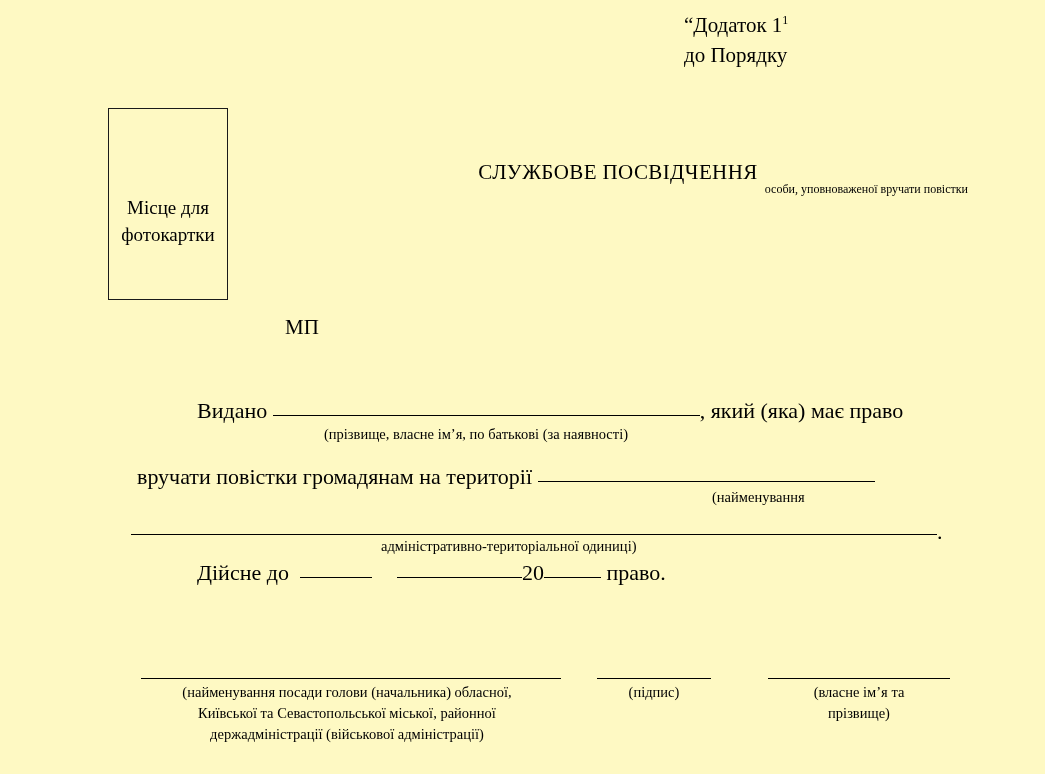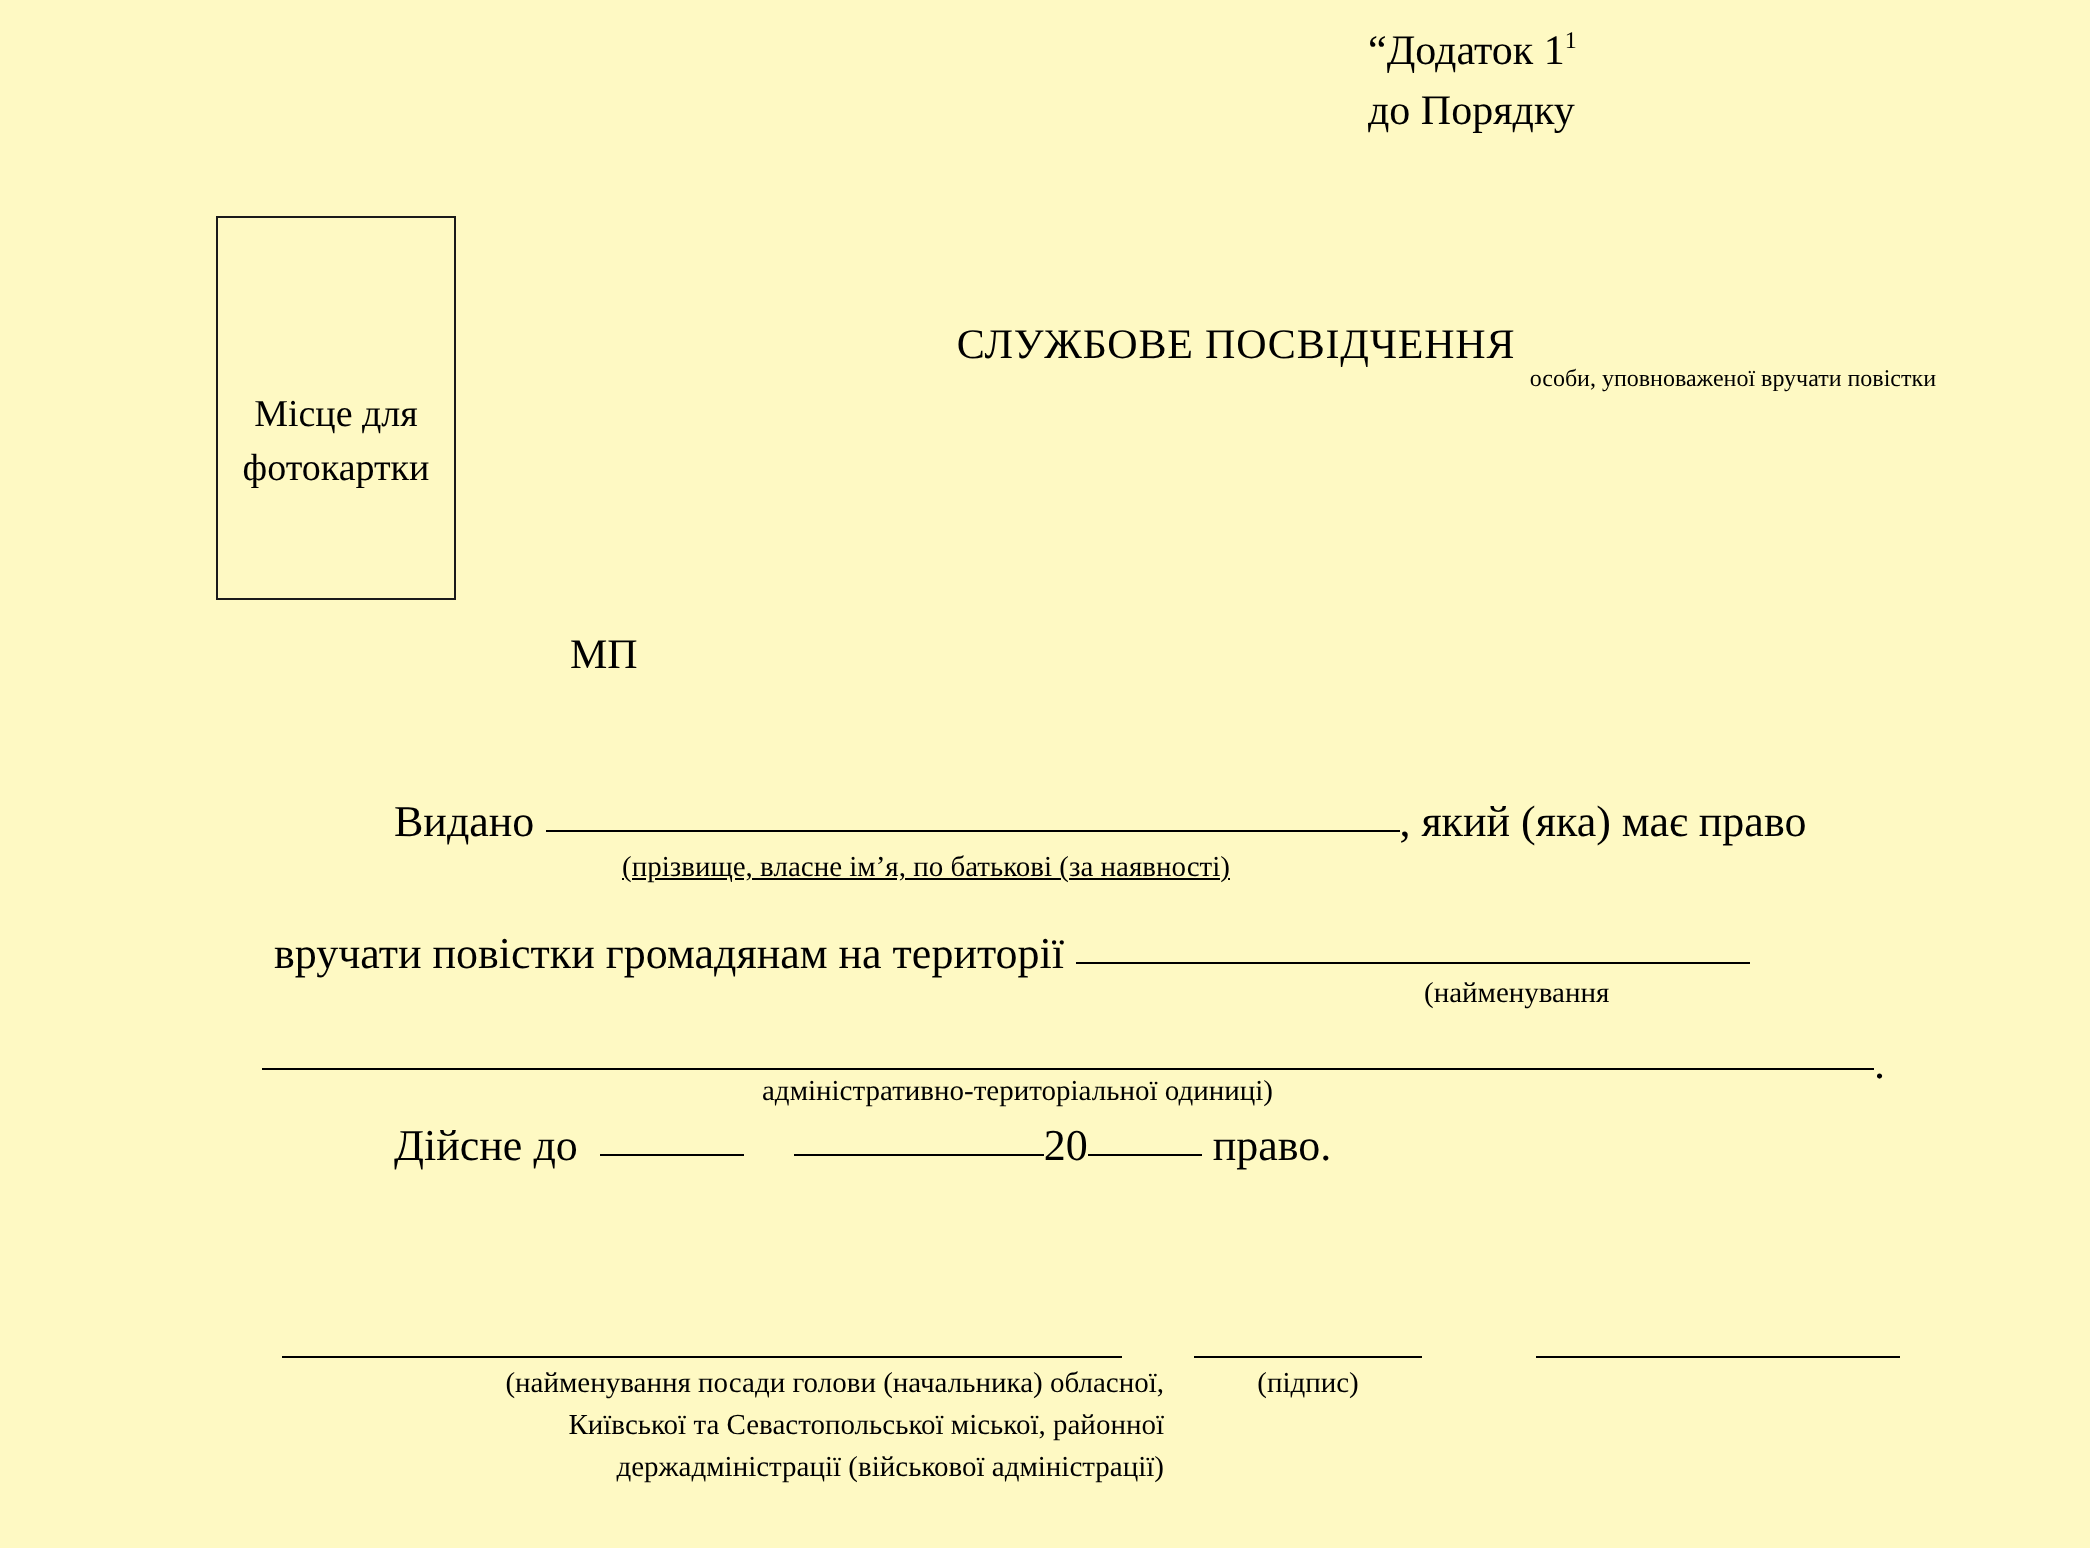--- a/index.html
+++ b/index.html
@@ -93,21 +93,21 @@
 
   
   .blank {
     display: inline-block;
     border-bottom: 1.7px solid #000;
     vertical-align: 2px;
     height: 15px;
   }
 
   #line-vydano      { left: 197px; top: 398px; }
-  #cap-vydano       { left: 311px; top: 426px; text-decoration: underline; }
+  #cap-vydano       { left: 324px; top: 426px; }
 
   #line-vruchaty    { left: 137px; top: 464px; }
   #cap-naimenuvannia{ left: 712px; top: 489px; }
 
   #line-admin-rule  {
     left: 131px; top: 534px;
     width: 806px;
     border-bottom: 1.7px solid #000;
     height: 0;
   }
@@ -117,22 +117,22 @@
   #line-diisne      { left: 197px; top: 560px; }
 
   
   .sig-rule { border-bottom: 1.6px solid #000; height: 0; }
 
   #sig-rule-1 { left: 141px; top: 678px; width: 420px; }
   #sig-rule-2 { left: 597px; top: 678px; width: 114px; }
   #sig-rule-3 { left: 768px; top: 678px; width: 182px; }
 
   #sig-cap-1 {
-    left: 142px; top: 682px; width: 440px;
-    text-align: right; line-height: 21px;
+    left: 127px; top: 682px; width: 440px;
+    text-align: center; line-height: 21px;
   }
   #sig-cap-2 {
     left: 597px; top: 682px; width: 114px;
     text-align: center; line-height: 21px;
   }
   #sig-cap-3 {
     left: 768px; top: 682px; width: 182px;
     text-align: center; line-height: 21px;
   }
 </style>
@@ -186,14 +186,18 @@
   <div id="sig-rule-3" class="abs sig-rule"></div>
 
   <div id="sig-cap-1" class="abs caption">
     <div>(найменування посади голови (начальника) обласної,</div>
     <div>Київської та Севастопольської міської, районної</div>
     <div>держадміністрації (військової адміністрації)</div>
   </div>
 
   <div id="sig-cap-2" class="abs caption">(підпис)</div>
 
+  <div id="sig-cap-3" class="abs caption">
+    <div>(власне ім’я та</div>
+    <div>прізвище)</div>
+  </div>
 
 </div>
 
 </body></html>

